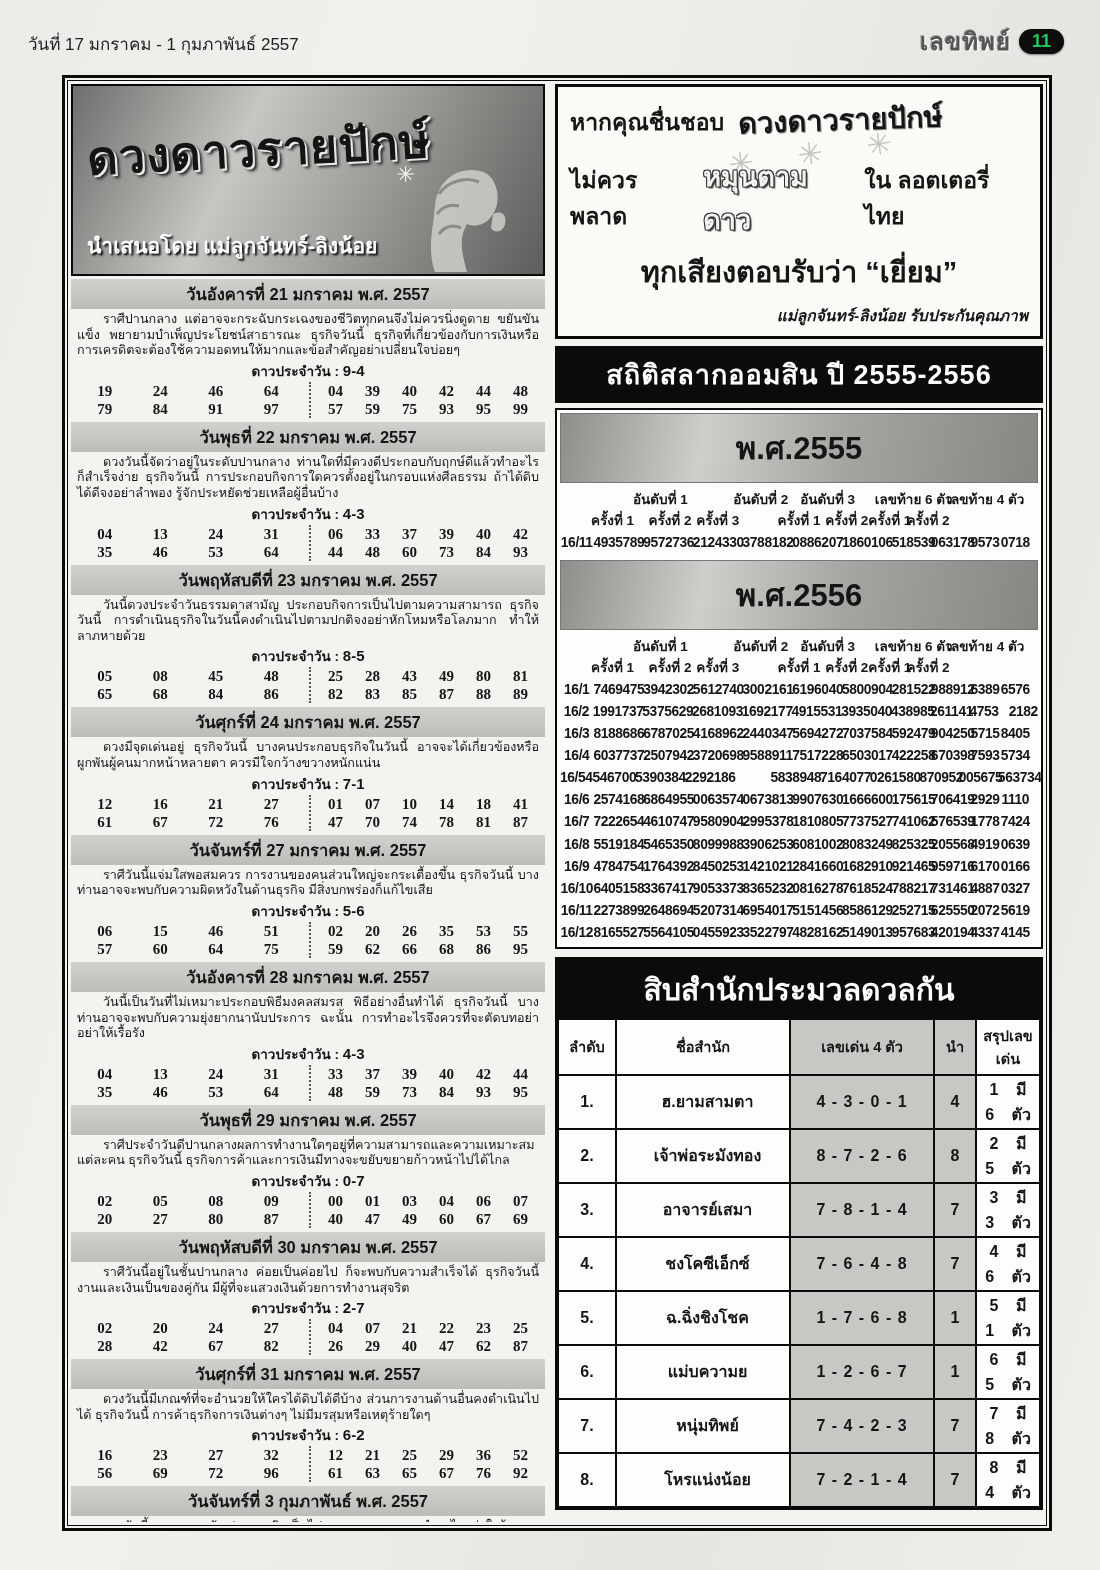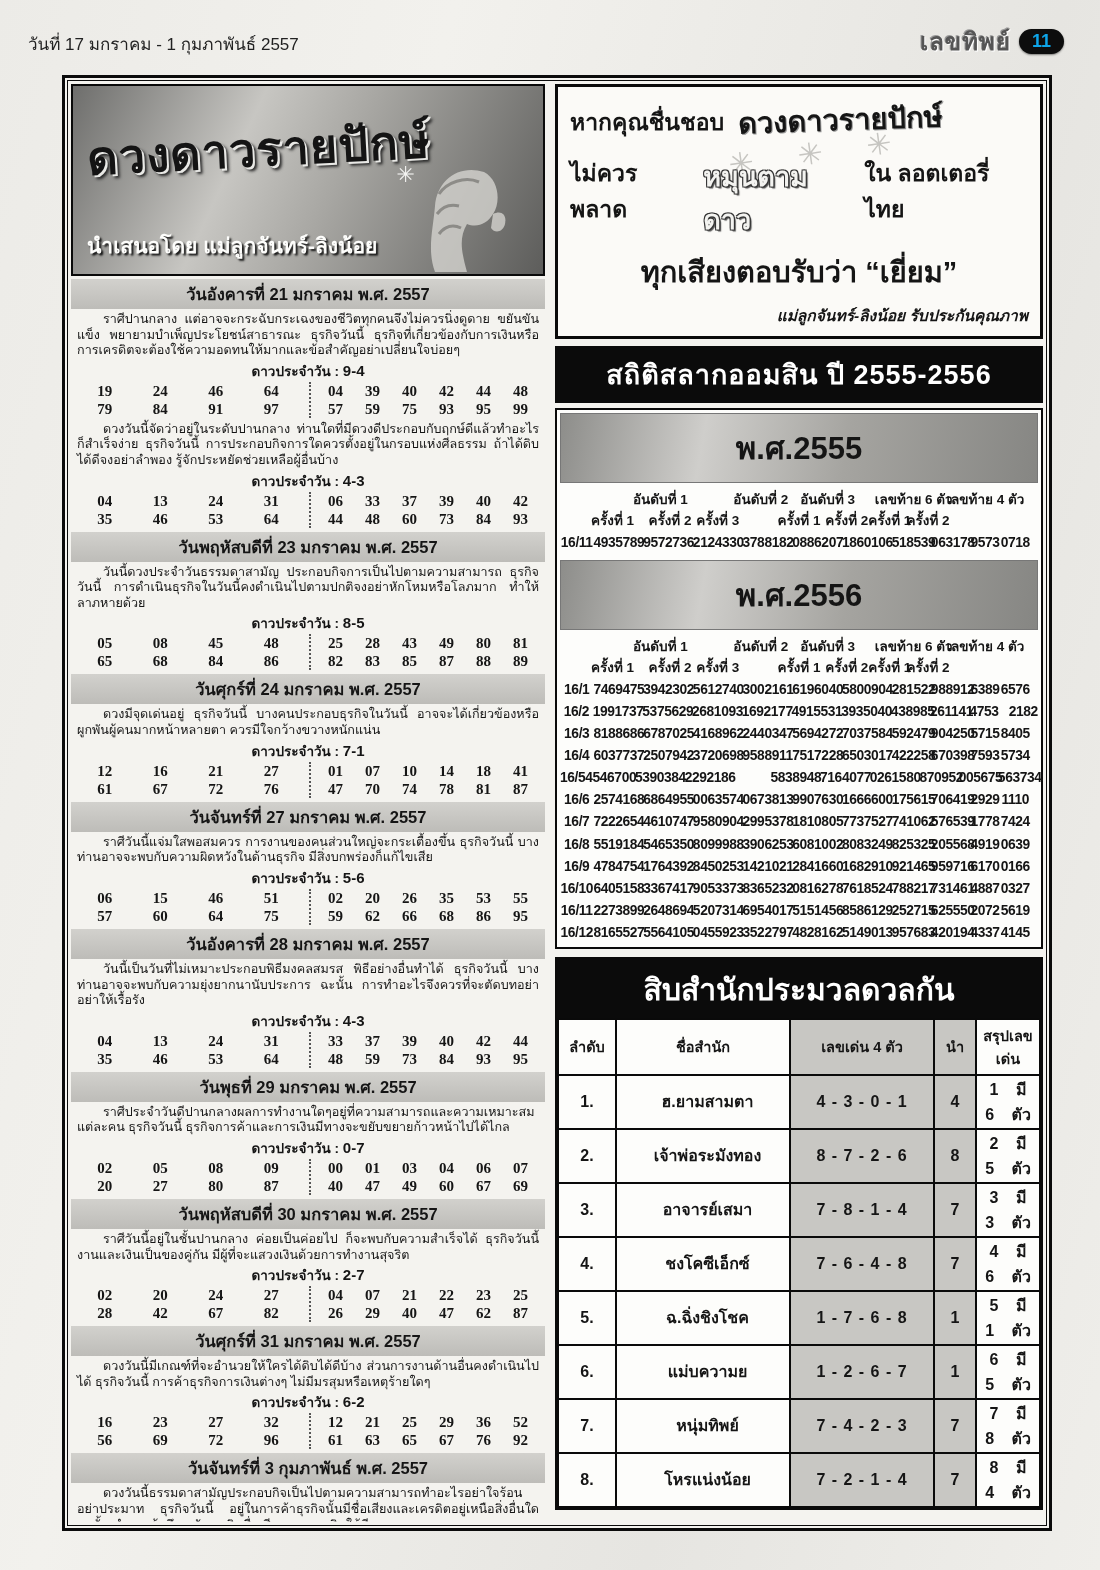--- a/index.html
+++ b/index.html
@@ -7,21 +7,21 @@
     width:1100px;height:1570px;overflow:hidden;position:relative;
     background:linear-gradient(105deg,#ecebe7 0%,#f2f1ed 30%,#e6e5e1 70%,#efeeea 100%);
     font-family:"Liberation Sans","DejaVu Sans",sans-serif;color:#151515;
     -webkit-font-smoothing:antialiased;
   }
   .page-header{position:absolute;top:20px;left:28px;right:36px;height:40px;}
   .issue-date{position:absolute;left:0;top:10px;font-size:17px;color:#222;}
   .logo-area{position:absolute;right:0;top:2px;display:flex;align-items:center;gap:8px;}
   .logo{font-size:24px;font-weight:bold;color:#555;letter-spacing:1px;
     text-shadow:1px 1px 0 #fff,-1px -1px 0 #999;}
-  .page-badge{background:#0d0d0d;color:#0ea5e9;font-weight:bold;font-size:18px;
+  .page-badge{background:#0d0d0d;color:#22c55e;font-weight:bold;font-size:18px;
     border-radius:14px;padding:2px 13px;box-shadow:0 1px 2px #0007;}
   .outer-box{position:absolute;left:62px;top:75px;width:984px;height:1450px;
     border:3px solid #0b0b0b;background:#f4f3ef;box-shadow:inset 0 0 0 2px #f4f3ef,inset 0 0 0 3px #0b0b0b;}
   .inner-wrap{position:absolute;inset:6px;display:flex;gap:10px;overflow:hidden;}
   .col-left{width:474px;overflow:hidden;}
   .col-right{flex:1;overflow:hidden;}
 
   
   .masthead{height:188px;border:2px solid #0a0a0a;position:relative;overflow:hidden;
     background:linear-gradient(115deg,#6e6e6c 0%,#c7c6c2 35%,#a8a7a3 55%,#5d5d5b 100%);}
@@ -45,21 +45,21 @@
   .grid-right{width:50%;display:grid;grid-template-columns:repeat(6,1fr);border-left:2px dotted #555;padding-left:6px;}
   .num{font-family:"Liberation Serif","DejaVu Serif",serif;font-weight:bold;font-size:15px;
     text-align:center;line-height:1.2;}
 
   
   .ad-box{border:3px solid #0a0a0a;background:#fbfaf7;padding:10px 12px 8px;position:relative;}
   .ad-line1{display:flex;align-items:baseline;gap:14px;}
   .ad-plain{font-size:23px;font-weight:bold;}
   .ad-brand{font-family:"Liberation Serif","DejaVu Serif",serif;font-size:29px;font-weight:bold;
     transform:rotate(-2deg);display:inline-block;text-shadow:1px 1px 0 #999;}
-  .ad-line2{display:flex;align-items:flex-start;gap:10px;margin-top:12px;position:relative;z-index:1;}
+  .ad-line2{display:flex;align-items:center;gap:10px;margin-top:12px;position:relative;z-index:1;}
   .ad-outline{font-size:27px;font-weight:bold;color:#f3f3f0;
     text-shadow:-1px -1px 0 #333,1px -1px 0 #333,-1px 1px 0 #333,1px 1px 0 #333,2px 2px 1px #555;}
   .ad-line3{text-align:center;font-size:29px;font-weight:bold;margin-top:8px;position:relative;z-index:1;}
   .ad-line4{text-align:right;font-size:15.5px;font-weight:bold;font-style:italic;margin-top:8px;}
   .ad-stars{position:absolute;left:170px;top:48px;color:#c6c5c1;font-size:30px;letter-spacing:18px;
     transform:rotate(-8deg);z-index:0;}
 
   .black-banner{background:#0b0b0b;color:#fff;text-align:center;font-size:27px;font-weight:bold;
     padding:7px 0;margin-top:7px;letter-spacing:1px;}
 
@@ -138,20 +138,21 @@
                   <span class="num">57</span>
                   <span class="num">59</span>
                   <span class="num">75</span>
                   <span class="num">93</span>
                   <span class="num">95</span>
                   <span class="num">99</span>
                 </div>
               </div>
             </div>
             <div class="day">
+              <div class="day-head">วันพุธที่ 22 มกราคม พ.ศ. 2557</div>
               <p class="day-text">ดวงวันนี้จัดว่าอยู่ในระดับปานกลาง ท่านใดที่มีดวงดีประกอบกับฤกษ์ดีแล้วทำอะไรก็สำเร็จง่าย ธุรกิจวันนี้ การประกอบกิจการใดควรตั้งอยู่ในกรอบแห่งศีลธรรม ถ้าได้ดิบได้ดีจงอย่าลำพอง รู้จักประหยัดช่วยเหลือผู้อื่นบ้าง</p>
               <div class="day-star">ดาวประจำวัน : <b>4-3</b></div>
               <div class="day-grid">
                 <div class="grid-left">
                   <span class="num">04</span>
                   <span class="num">13</span>
                   <span class="num">24</span>
                   <span class="num">31</span>
                   <span class="num">35</span>
                   <span class="num">46</span>

